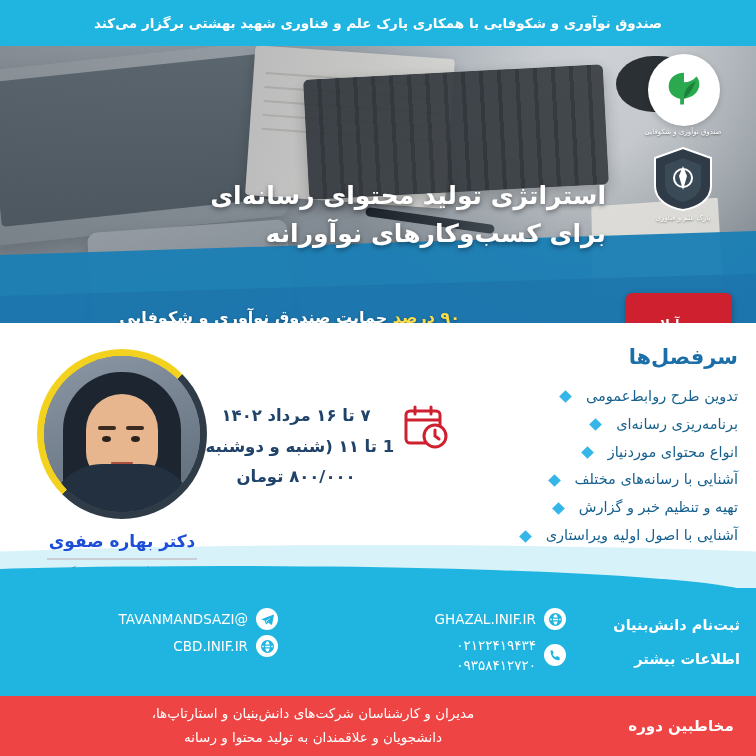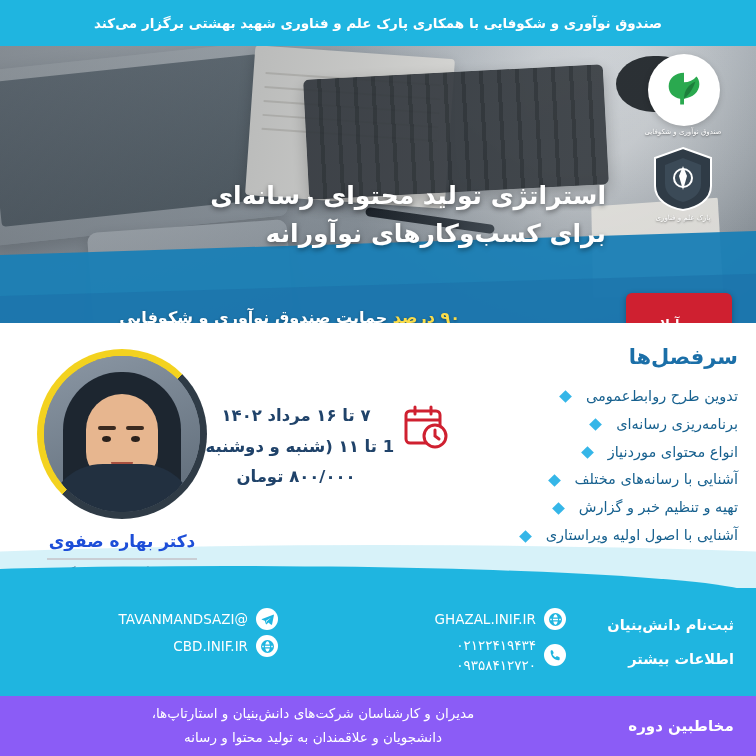--- a/index.html
+++ b/index.html
@@ -276,21 +276,21 @@
     background: #1fb5e0;
   }
   .contact::before {
     content:""; position:absolute; left:0; top:-22px; width:756px; height: 30px;
     background:#1fb5e0; clip-path: ellipse(70% 100% at 30% 100%);
   }
   .contact-grid {
     position: absolute; inset: 0; direction: rtl; color: #ffffff;
   }
   .c-col-right {
-    position: absolute; right: 22px; top: 20px; width: 150px; 
+    position: absolute; right: 16px; top: 20px; width: 150px; 
   }
   .c-col-right .item {
     font-size: 14.5px; font-weight: bold; line-height: 2.35;
   }
   .c-col-mid {
     position: absolute; right: 190px; top: 20px; width: 240px; text-align: right;
   }
   .c-row {
     display: flex; align-items: center; gap: 8px; justify-content: flex-start; margin-bottom: 5px;
   }
@@ -301,21 +301,21 @@
   }
   .c-icon svg { width: 13px; height: 13px; fill: #1fb5e0; }
   .c-phones { font-size: 13.5px; line-height: 1.5; direction: ltr; text-align: left; }
   .c-col-left {
     position: absolute; left: 28px; top: 20px; width: 250px; text-align: right;
   }
 
   
   .bottombar {
     position: absolute; bottom: 0; left: 0; width: 756px; height: 60px;
-    background: #8b5cf6; color: #ffffff;
+    background: #ef4444; color: #ffffff;
     display: flex; align-items: center; direction: rtl;
   }
   .bottom-label {
     width: 150px; text-align: center; font-size: 15px; font-weight: bold;
   }
   .bottom-text {
     flex: 1; text-align: center; font-size: 13.5px; line-height: 1.75; padding-left: 20px;
   }
 </style>
 </head>

